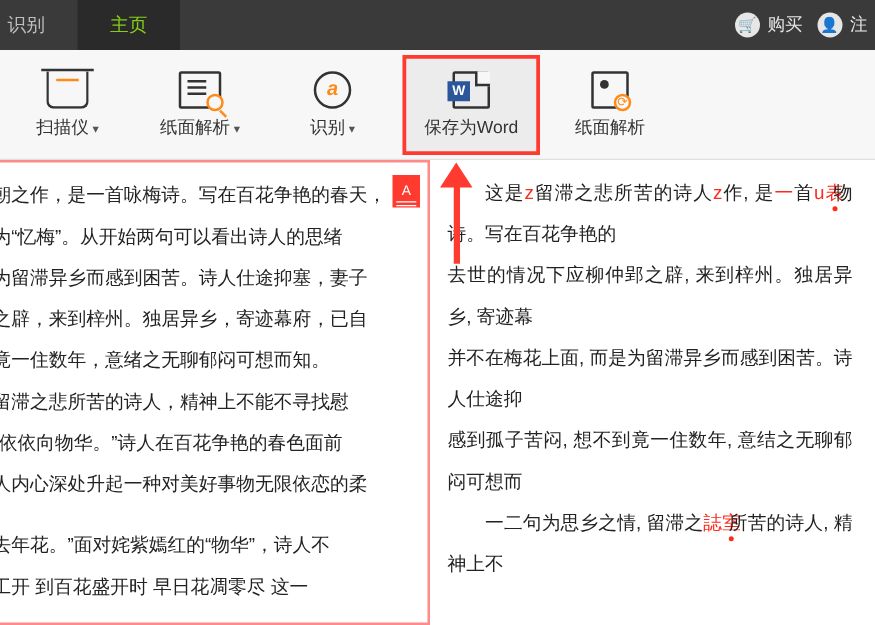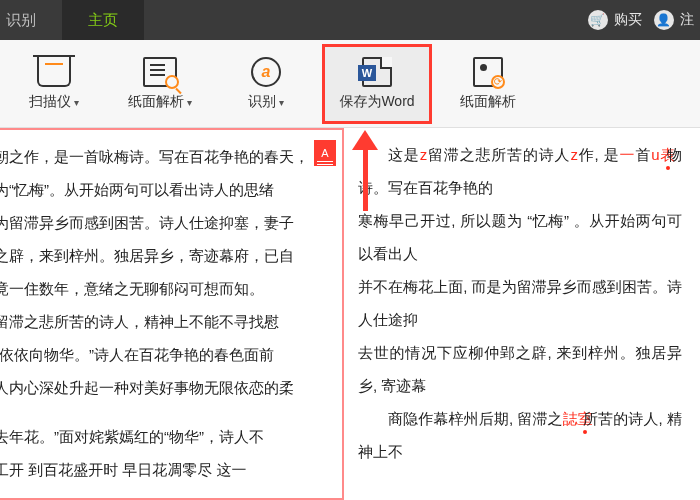--- a/index.html
+++ b/index.html
@@ -123,21 +123,21 @@
     <div>“依依向物华。”诗人在百花争艳的春色面前</div>
     <div>人内心深处升起一种对美好事物无限依恋的柔</div>
     <div style="height:16px"></div>
     <div>去年花。”面对姹紫嫣红的“物华”，诗人不</div>
     <div>工开  到百花盛开时  早日花凋零尽   这一</div>
   </div>
   <div class="pane right">
     <div class="indent">
       <span>这是</span><span class="hl-red">z</span><span>留滞之悲所苦的诗人</span><span class="hl-red">z</span><span>作, 是</span><span class="hl-red">一</span><span>首</span><span class="hl-red">u</span><span class="hl-red hl-dot">表</span><span>物诗。写在百花争艳的</span>
     </div>
-    <div>寒梅早己开过, 所以题为 “忆梅” 。从开始两句可以看出人</div>
+    <div>去世的情况下应柳仲郢之辟, 来到梓州。独居异乡, 寄迹幕</div>
     <div>并不在梅花上面, 而是为留滞异乡而感到困苦。诗人仕途抑</div>
-    <div>去世的情况下应柳仲郢之辟, 来到梓州。独居异乡, 寄迹幕</div>
+    <div>感到孤子苦闷, 想不到竟一住数年, 意结之无聊郁闷可想而</div>
     <div class="indent">
-      <span>商隐作幕梓州后期, 留滞之</span><span class="hl-red hl-dot">誌室</span><span>所苦的诗人, 精神上不</span>
+      <span>一二句为思乡之情, 留滞之</span><span class="hl-red hl-dot">誌室</span><span>所苦的诗人, 精神上不</span>
     </div>
 
   </div>
 </div>
 
 </body></html>

